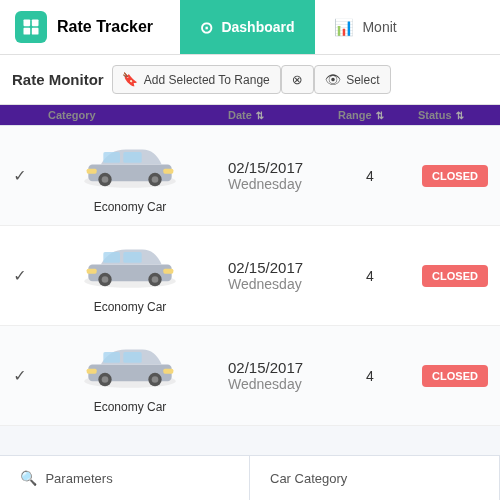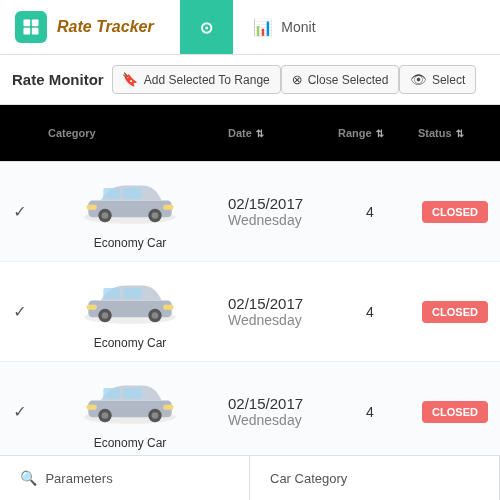--- a/index.html
+++ b/index.html
@@ -23,21 +23,21 @@
     .logo-icon {
       width: 32px;
       height: 32px;
       background: #2ec4a0;
       border-radius: 6px;
       display: flex;
       align-items: center;
       justify-content: center;
     }
     .logo-icon svg { width: 20px; height: 20px; }
-    .logo-text { font-size: 16px; font-weight: bold; color: #a16207; font-style: italic; }
+    .logo-text { font-size: 16px; font-weight: bold; color: #000000; }
     .nav-tabs {
       display: flex;
       height: 100%;
     }
     .nav-tab {
       display: flex;
       align-items: center;
       gap: 8px;
       padding: 0 20px;
       height: 100%;
@@ -83,23 +83,23 @@
     .btn-icon { font-size: 13px; }
 
     
     .table-container {
       background: #fff;
       overflow: hidden;
     }
     .table-header {
       display: grid;
       grid-template-columns: 40px 180px 110px 80px 90px 40px;
-      background: #000000;
+      background: #4c1d95;
       border-bottom: 1px solid #dde2ea;
-      padding: 22px 0;
+      padding: 4px 0;
     }
     .th {
       font-size: 11px;
       color: #888;
       font-weight: 600;
       display: flex;
       align-items: center;
       gap: 4px;
       padding: 0 8px;
     }
@@ -197,37 +197,37 @@
         <rect x="13" y="3" width="8" height="8" rx="1"></rect>
         <rect x="3" y="13" width="8" height="8" rx="1"></rect>
         <rect x="13" y="13" width="8" height="8" rx="1"></rect>
       </svg>
     </div>
     <span class="logo-text">Rate Tracker</span>
   </div>
   <div class="nav-tabs">
     <div class="nav-tab active">
       <span class="nav-tab-icon">⊙</span>
+      <span>Dashboard</span>
     </div>
     <div class="nav-tab">
       <span class="nav-tab-icon">📊</span>
       <span>Monit</span>
     </div>
   </div>
 </div>
 
 <div class="toolbar">
   <span class="toolbar-title">Rate Monitor</span>
   <button class="btn">
     <span class="btn-icon">🔖</span>
     <span>Add Selected To Range</span>
   </button>
   <button class="btn">
     <span class="btn-icon">⊗</span>
-    <span>Close Selected</span>
   </button>
   <button class="btn">
     <span class="btn-icon">👁</span>
     <span>Select</span>
   </button>
 </div>
 
 <div class="table-container">
   <div class="table-header">
     <div class="th"></div>

